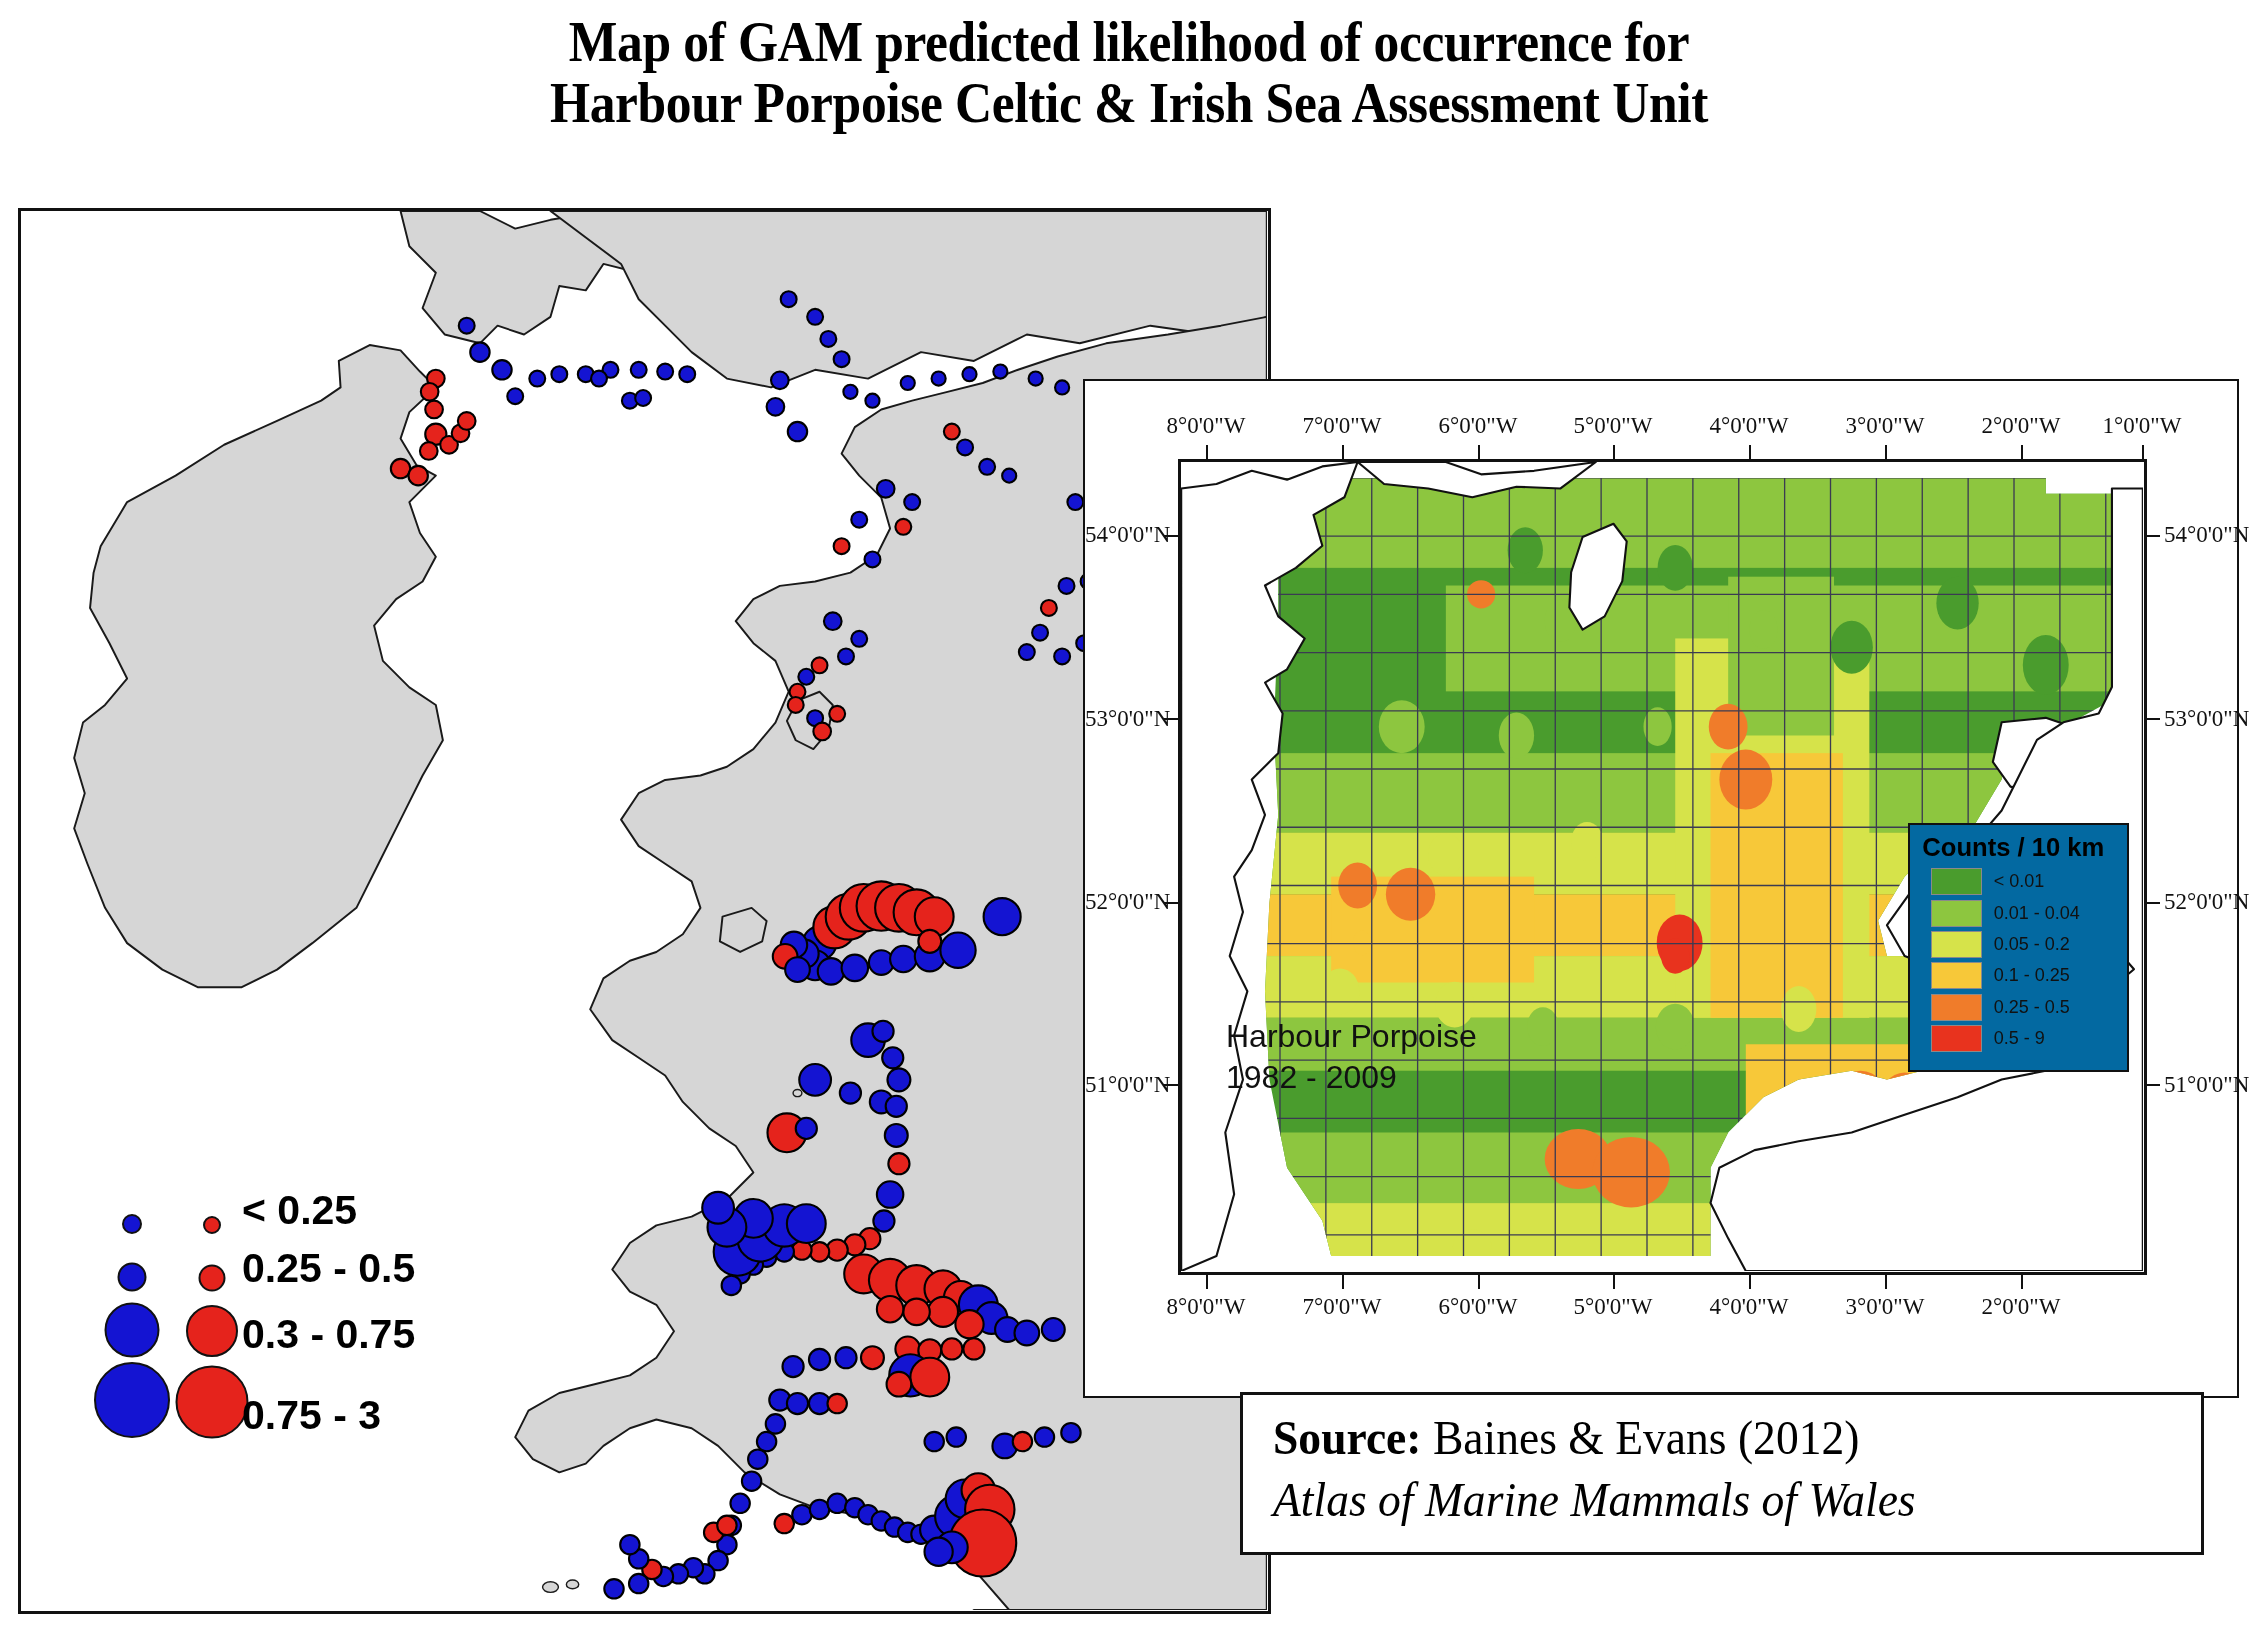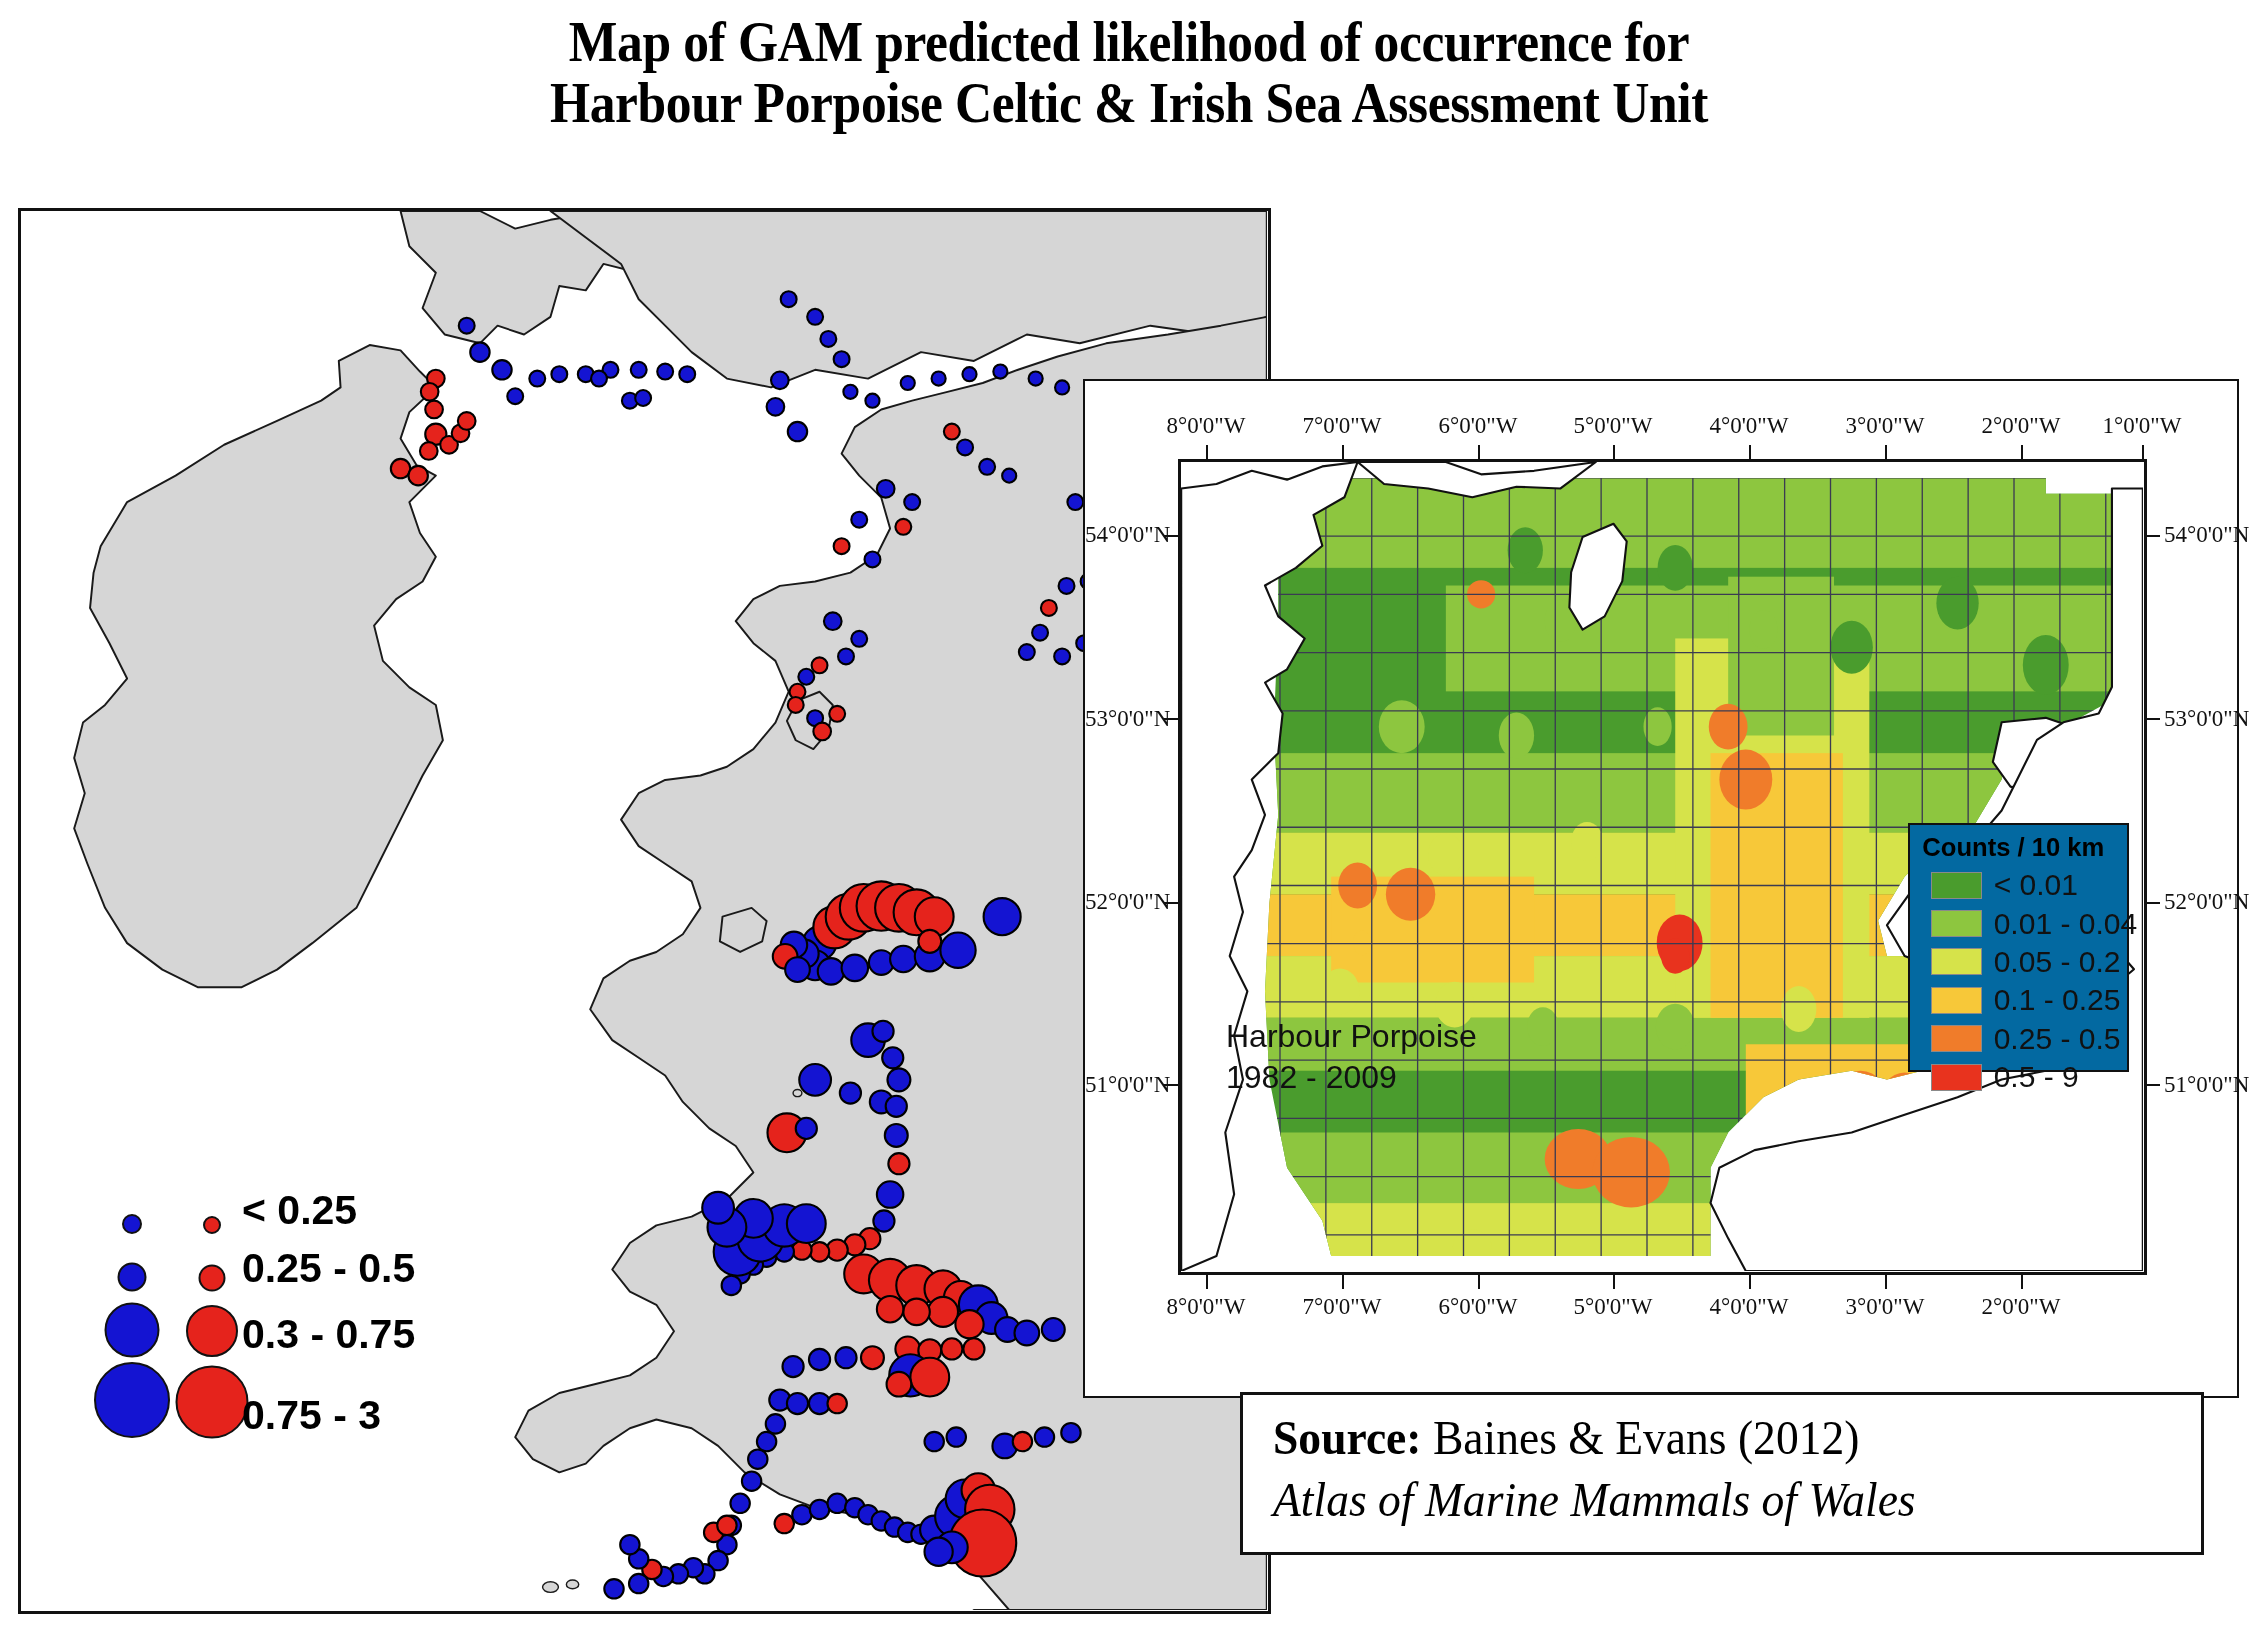--- a/index.html
+++ b/index.html
@@ -48,21 +48,21 @@
   #inset-caption span{display:block;}
 
   
   #counts-legend{position:absolute;left:1908px;top:780px;width:221px;height:249px;
                  background:#0369a1;border:2.6px solid #111;box-sizing:border-box;
                  padding:8px 0 0 8.8px;margin-top:43px;}
   #counts-title{font-family:"Liberation Sans",sans-serif;font-weight:bold;
                 font-size:25.6px;color:#000;margin:0 0 6.2px 3.5px;}
   .cl-row{display:flex;align-items:center;margin:0 0 4.4px 12.4px;}
   .cl-swatch{width:49px;height:25px;border:1.3px solid #8a8a8a;flex:0 0 auto;}
-  .cl-label{font-family:"Liberation Sans",sans-serif;font-size:30px;
+  .cl-label{font-family:"Liberation Sans",sans-serif;font-size:18px;
             color:#111;margin-left:11.5px;white-space:nowrap;}
 
   
   #source-box{position:absolute;left:1240px;top:1392px;width:964px;height:163px;
               background:#fff;border:3.5px solid #111;box-sizing:border-box;
               padding:12.4px 0 0 30px;}
   #source-line1{font-family:"Liberation Serif",serif;font-size:49px;color:#000;
                 white-space:nowrap;line-height:1.25;transform:scaleX(0.93);
                 transform-origin:left center;}
   #source-line1 b{font-weight:bold;}

